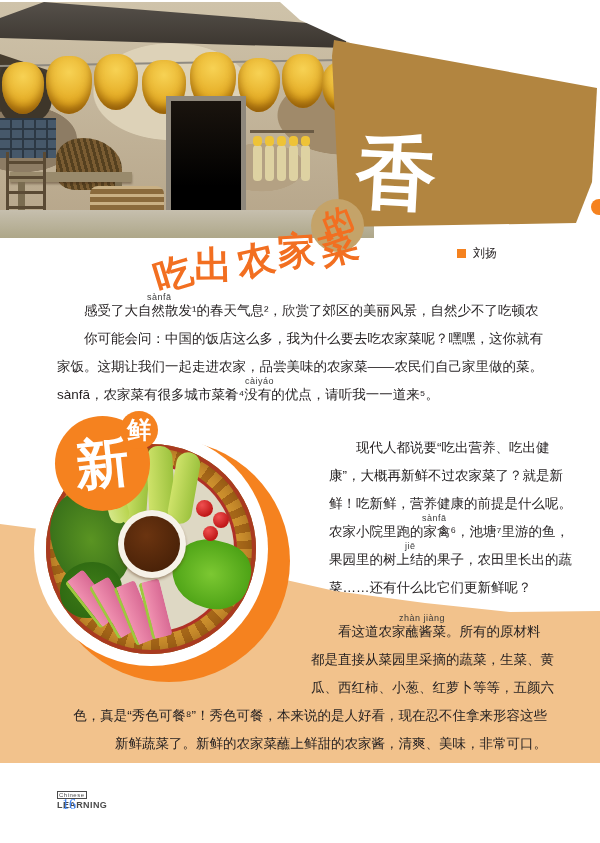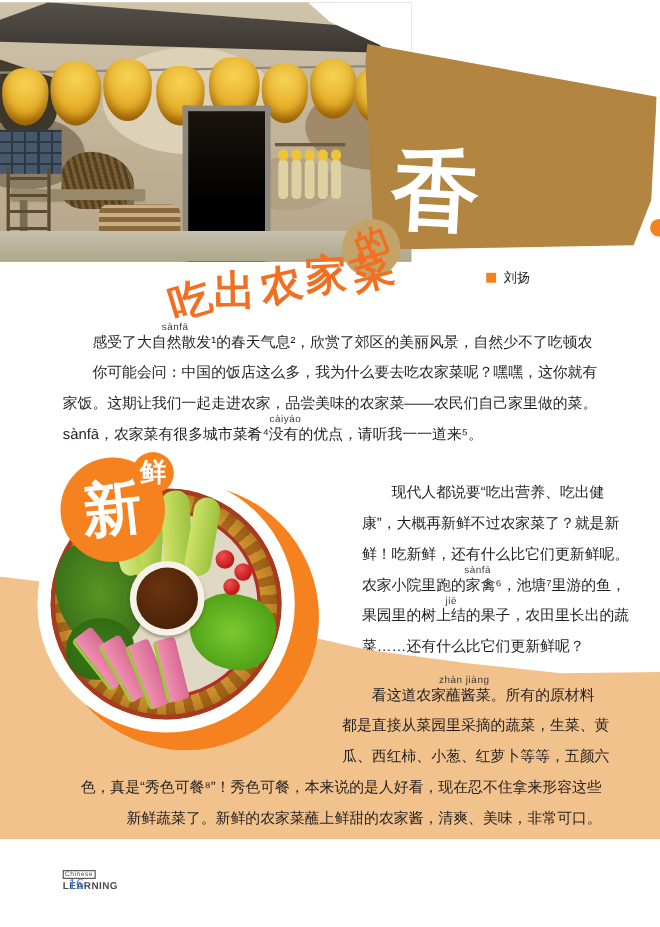--- a/index.html
+++ b/index.html
@@ -67,21 +67,21 @@
   .de-char{position:absolute;left:12px;top:8px;font-size:30px;line-height:30px;font-weight:bold;
     color:#f26f21;transform:rotate(-22deg);}
   .title{position:absolute;left:150px;top:238px;transform:rotate(-7deg);white-space:nowrap;}
   .title span{display:inline-block;font-size:38px;line-height:40px;font-weight:bold;color:#f26f21;
     margin:0 2px;}
   .title span:nth-child(1){transform:rotate(-10deg) translateY(6px);}
   .title span:nth-child(2){transform:rotate(6deg) translateY(2px);}
   .title span:nth-child(3){transform:rotate(-6deg) translateY(2px);}
   .title span:nth-child(4){transform:rotate(4deg) translateY(-2px);}
   .title span:nth-child(5){transform:rotate(-8deg);}
-  .author{position:absolute;left:442px;top:244px;height:14px;}
+  .author{position:absolute;left:457px;top:244px;height:14px;}
   .author .sq{display:inline-block;width:9px;height:9px;background:#f5821f;margin-right:7px;}
   .author .nm{font-size:12px;color:#231f20;vertical-align:1px;}
 
   
   .col{position:absolute;}
   .line{position:relative;height:28px;line-height:28px;white-space:nowrap;
     font-size:13.5px;color:#231f20;}
   .indent{padding-left:27px;}
   .pinyin{position:absolute;top:-4px;font-size:9px;line-height:9px;color:#3a3a3a;
     letter-spacing:.5px;}
@@ -187,21 +187,21 @@
     <div class="line"><span>家饭。这期让我们一起走进农家，品尝美味的农家菜——农民们自己家里做的菜。</span></div>
     <div class="line">
       <span>sànfā，农家菜有很多城市菜肴⁴没有的优点，请听我一一道来⁵。</span>
       <span class="pinyin" style="left:188px">càiyáo</span>
     </div>
   </div>
 
   <div class="col p2">
     <div class="line indent"><span>现代人都说要“吃出营养、吃出健</span></div>
     <div class="line"><span>康”，大概再新鲜不过农家菜了？就是新</span></div>
-    <div class="line"><span>鲜！吃新鲜，还有什么比它们更新鲜呢。</span></div>
+    <div class="line"><span>鲜！吃新鲜，营养健康的前提是什么呢。</span></div>
     <div class="line">
       <span>农家小院里跑的家禽⁶，池塘⁷里游的鱼，</span>
       <span class="pinyin" style="left:93px">sànfā</span>
     </div>
     <div class="line">
       <span>果园里的树上结的果子，农田里长出的蔬</span>
       <span class="pinyin" style="left:76px">jiē</span>
     </div>
     <div class="line"><span>菜……还有什么比它们更新鲜呢？</span></div>
   </div>

